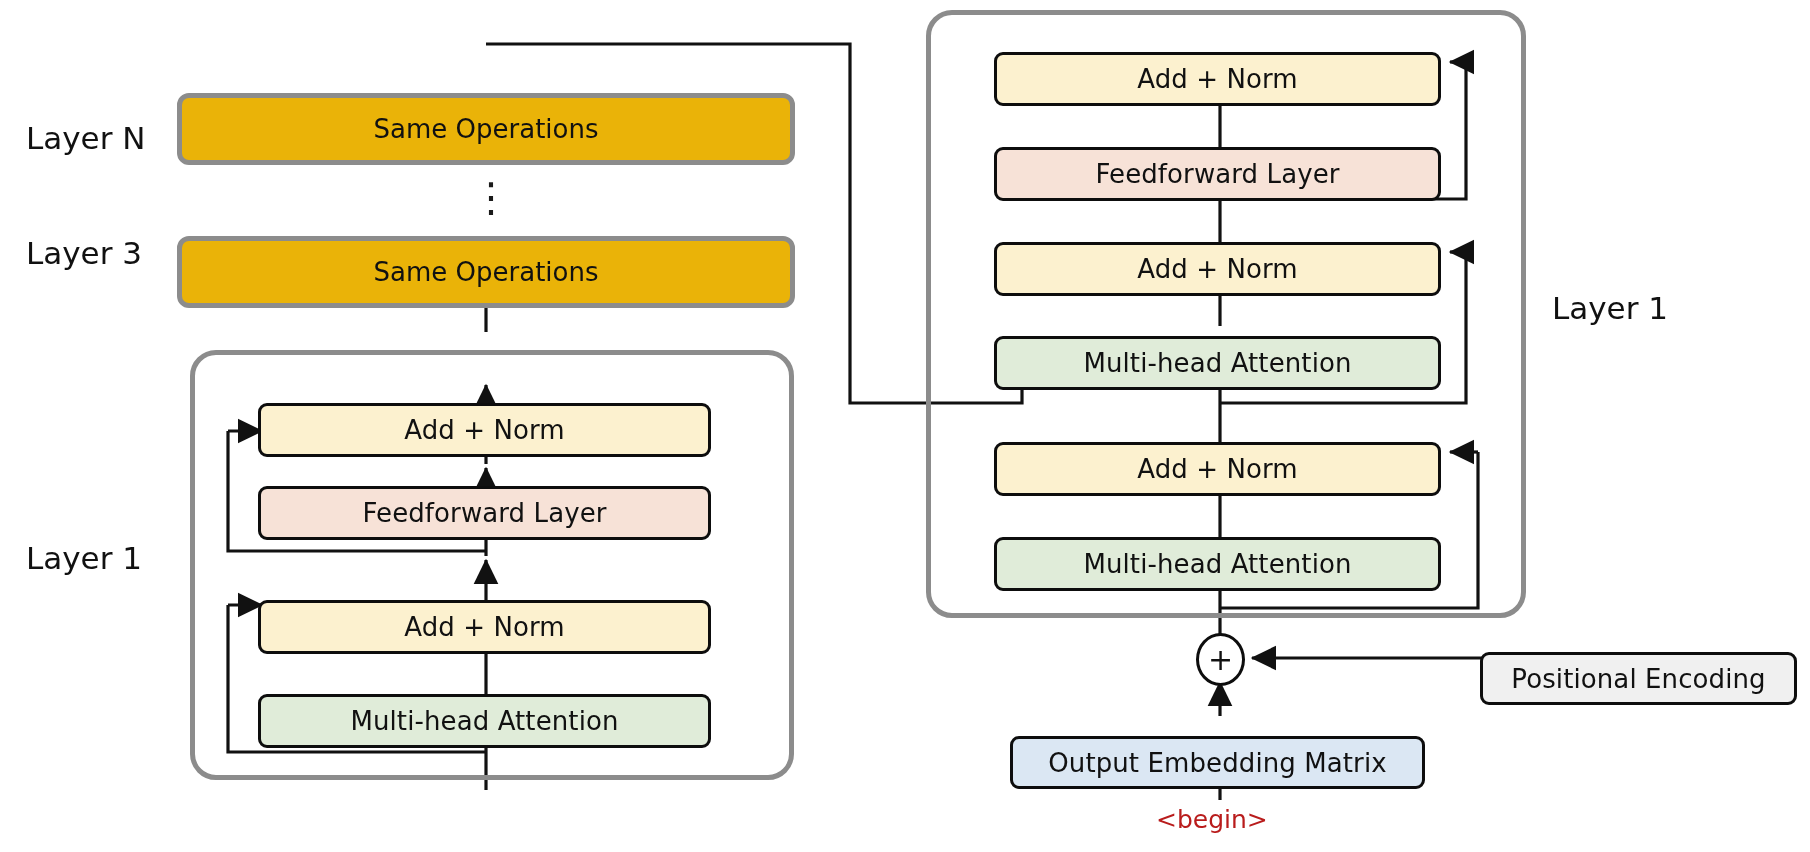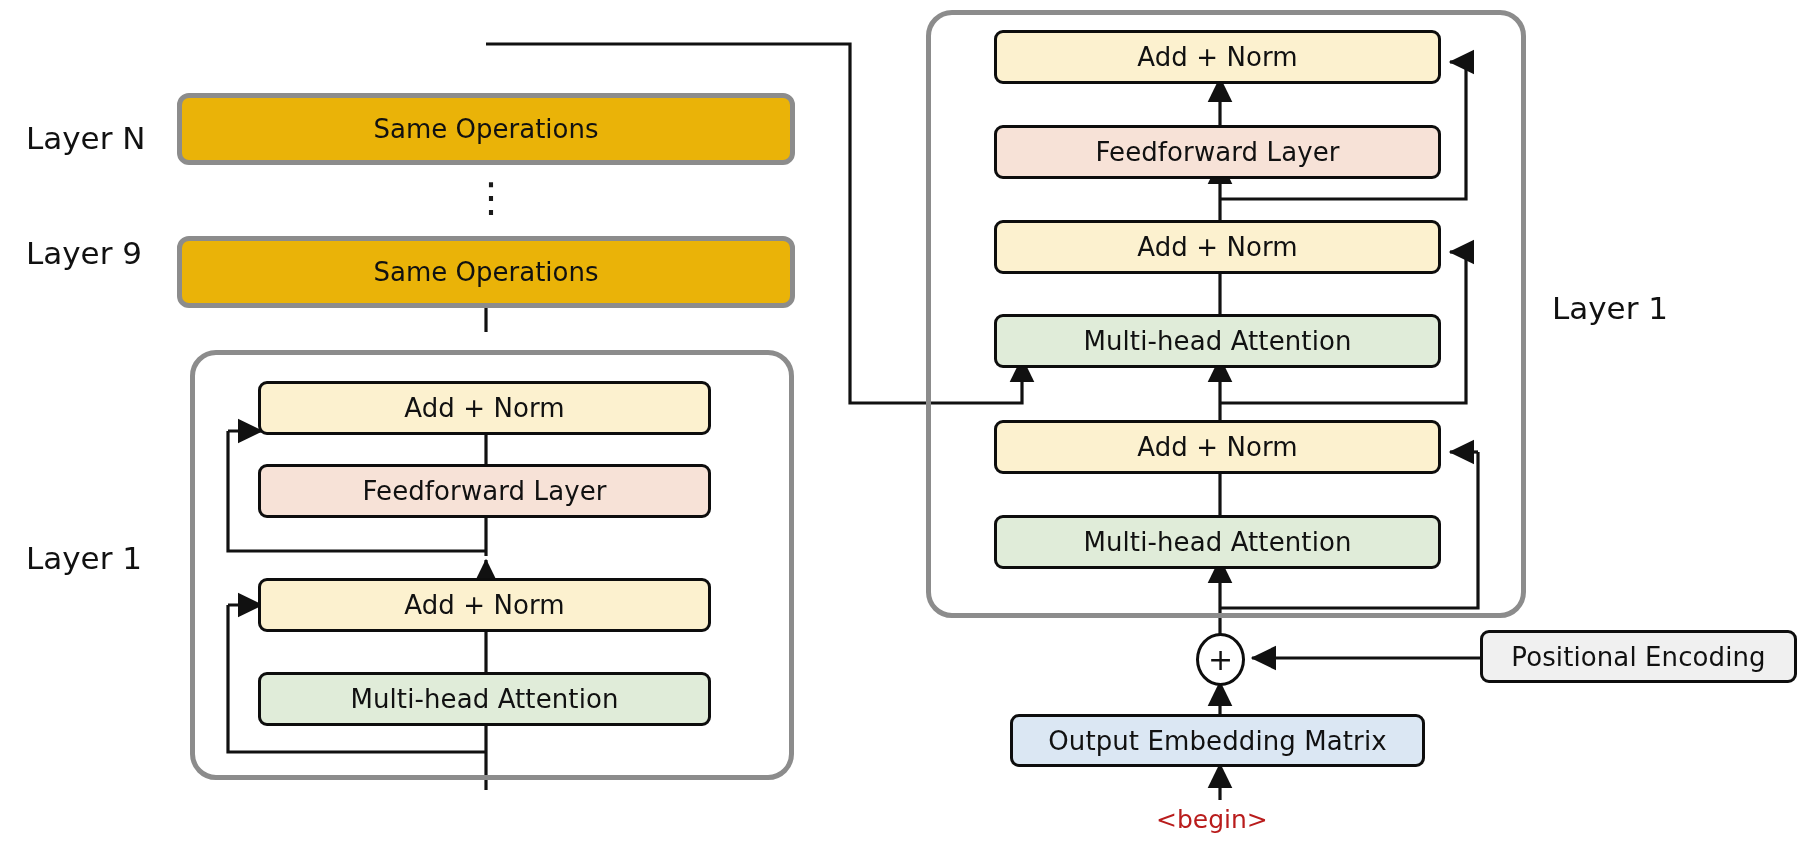--- a/index.html
+++ b/index.html
@@ -27,20 +27,21 @@
     box-sizing: border-box;
     border: 3px solid #0d0d0d;
     border-radius: 9px;
     display: flex;
     align-items: center;
     justify-content: center;
     font-size: 26px;
     color: #111111;
     letter-spacing: 0.1px;
     white-space: nowrap;
+    margin-top: 22px;
   }
   .group {
     position: absolute;
     box-sizing: border-box;
     border: 5px solid #8c8c8c;
     border-radius: 26px;
     background: transparent;
   }
   .emptybox {
     position: absolute;
@@ -147,21 +148,21 @@
   </svg>
 
   <div class="side-label" style="left:26px; top:120px;">Layer N</div>
 
   <div class="emptybox" style="left:177px; top:93px; width:618px; height:72px;">
     <span>Same Operations</span>
   </div>
 
   <div class="dots" style="left:471px; top:188px;">⋮</div>
 
-  <div class="side-label" style="left:26px; top:235px;">Layer 9</div>
+  <div class="side-label" style="left:26px; top:235px;">Layer 3</div>
 
   <div class="emptybox" style="left:177px; top:236px; width:618px; height:72px;">
     <span>Same Operations</span>
   </div>
 
   <div class="side-label" style="left:26px; top:540px;">Layer 1</div>
 
   <div class="group" style="left:190px; top:350px; width:604px; height:430px;"></div>
 
   <div class="node" style="left:258px; top:381px; width:453px; height:54px; background:#fcf1cf;">

